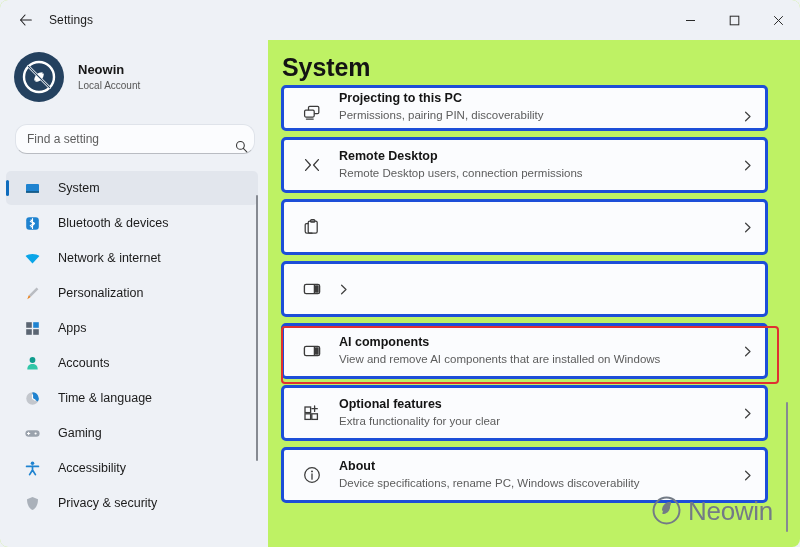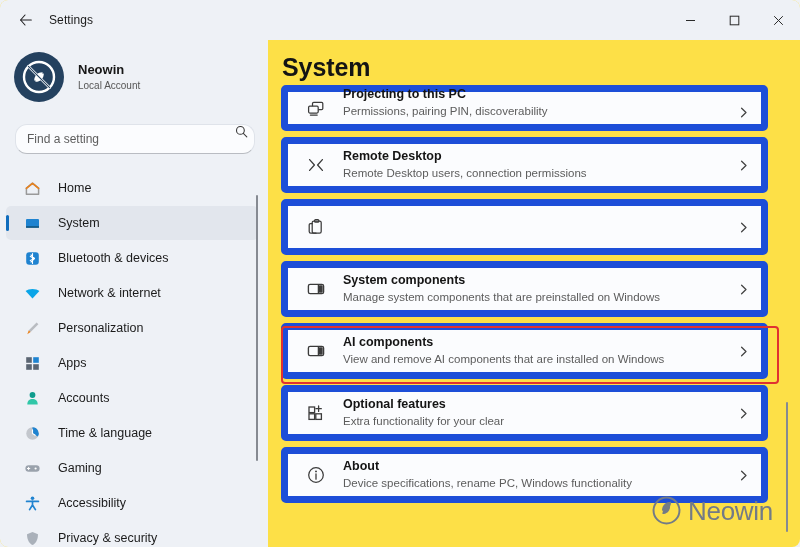--- a/index.html
+++ b/index.html
@@ -12,21 +12,21 @@
     overflow: hidden;
     font-family: "Liberation Sans", sans-serif;
     background: #eef1f6;
     -webkit-font-smoothing: antialiased;
   }
 
   #app {
     position: relative;
     width: 800px;
     height: 547px;
-    background: #fde047;
+    background: #bef264;
     border-radius: 8px;
     overflow: hidden;
   }
 
   
   .titlebar {
     position: absolute;
     top: 0; left: 0;
     width: 800px;
     height: 40px;
@@ -107,21 +107,21 @@
     position: absolute;
     left: 15px;
     top: 84px;
     width: 240px;
     height: 30px;
     background: #fbfcfe;
     border: 1px solid #dfe3ea;
     border-bottom: 1px solid #b9bcc2;
     border-radius: 12px;
     display: flex;
-    align-items: flex-start;
+    align-items: flex-end;
     box-sizing: border-box;
   }
   .searchbox input {
     border: none;
     outline: none;
     background: transparent;
     font-family: "Liberation Sans", sans-serif;
     font-size: 12px;
     color: #3b3b3b;
     padding: 0 0 0 11px;
@@ -213,21 +213,21 @@
     left: 0;
     top: 45px;
     width: 532px;
     height: 462px;
   }
   .card {
     position: relative;
     margin: 0 32px 6px 13px;
     height: 56px;
     background: #fbfcfe;
-    border: 7px solid #1d4ed8;
+    border: 3px solid #1d4ed8;
     border-radius: 5px;
     display: flex;
     align-items: center;
     box-sizing: border-box;
   }
   .card.first { height: 46px; align-items: flex-end; padding-bottom: 5px; }
   .card-ico {
     width: 34px;
     margin-left: 11px;
     display: flex;
@@ -359,29 +359,20 @@
       <div class="search-ico">
         <svg width="13" height="13" viewBox="0 0 13 13">
           <circle cx="5.4" cy="5.4" r="3.9" fill="none" stroke="currentColor" stroke-width="1.1"></circle>
           <path d="M8.3 8.3 L11.8 11.8" stroke="currentColor" stroke-width="1.1" stroke-linecap="round"></path>
         </svg>
       </div>
     </div>
 
     <div class="navlist">
 
-      <div class="navitem">
-        <span class="navicon">
-          <svg width="17" height="17" viewBox="0 0 17 17">
-            <path d="M2.4 8.2 L8.5 3.2 L14.6 8.2 L14.6 14.2 L2.4 14.2 Z" fill="none" stroke="#9a9a9a" stroke-width="1.5" stroke-linejoin="round"></path>
-            <path d="M2.4 8.4 L8.5 3.4 L14.6 8.4" fill="none" stroke="#e8821e" stroke-width="1.7" stroke-linecap="round" stroke-linejoin="round"></path>
-          </svg>
-        </span>
-        <span class="navlabel">Home</span>
-      </div>
 
       <div class="navitem active">
         <span class="navicon">
           <svg width="17" height="17" viewBox="0 0 17 17">
             <rect x="2" y="4" width="13" height="8.6" rx="1" fill="#1f83d0"></rect>
             <rect x="2" y="11.2" width="13" height="1.6" fill="#12557f"></rect>
           </svg>
         </span>
         <span class="navlabel">System</span>
       </div>
@@ -543,24 +534,20 @@
         </div>
       </div>
 
       <div class="card">
         <div class="card-ico">
           <svg width="20" height="20" viewBox="0 0 20 20">
             <rect x="2.4" y="5.4" width="15.2" height="9.2" rx="1.7" fill="none" stroke="currentColor" stroke-width="1.35"></rect>
             <path d="M12.4 5.4 L12.4 14.6" stroke="currentColor" stroke-width="1.35"></path>
             <rect x="12.9" y="6.2" width="3.8" height="7.6" rx="0.7" fill="currentColor"></rect>
           </svg>
-        </div>
-        <div class="card-text">
-          <div class="card-title">System components</div>
-          <div class="card-sub">Manage system components that are preinstalled on Windows</div>
         </div>
         <div class="chev">
           <svg width="13" height="13" viewBox="0 0 13 13">
             <path d="M4.6 2.2 L9 6.5 L4.6 10.8" fill="none" stroke="currentColor" stroke-width="1.25" stroke-linecap="round" stroke-linejoin="round"></path>
           </svg>
         </div>
       </div>
 
       <div class="card">
         <div class="card-ico">
@@ -604,21 +591,21 @@
       <div class="card">
         <div class="card-ico">
           <svg width="20" height="20" viewBox="0 0 20 20">
             <circle cx="10" cy="10" r="7.3" fill="none" stroke="currentColor" stroke-width="1.25"></circle>
             <circle cx="10" cy="6.4" r="0.95" fill="currentColor"></circle>
             <path d="M10 8.9 L10 14.2" stroke="currentColor" stroke-width="1.3" stroke-linecap="round"></path>
           </svg>
         </div>
         <div class="card-text">
           <div class="card-title">About</div>
-          <div class="card-sub">Device specifications, rename PC, Windows functionality</div>
+          <div class="card-sub">Device specifications, rename PC, Windows discoverability</div>
         </div>
         <div class="chev">
           <svg width="13" height="13" viewBox="0 0 13 13">
             <path d="M4.6 2.2 L9 6.5 L4.6 10.8" fill="none" stroke="currentColor" stroke-width="1.25" stroke-linecap="round" stroke-linejoin="round"></path>
           </svg>
         </div>
       </div>
 
     </div>
   </div>

